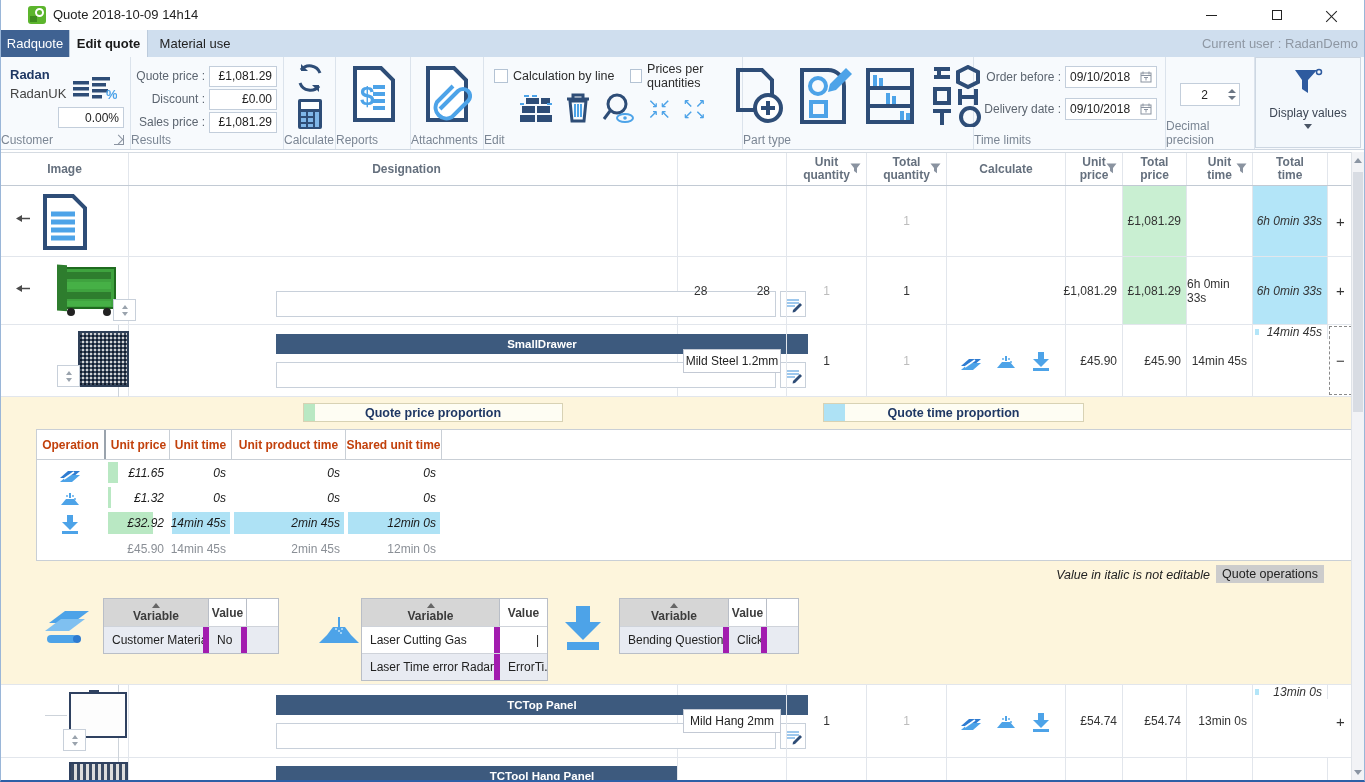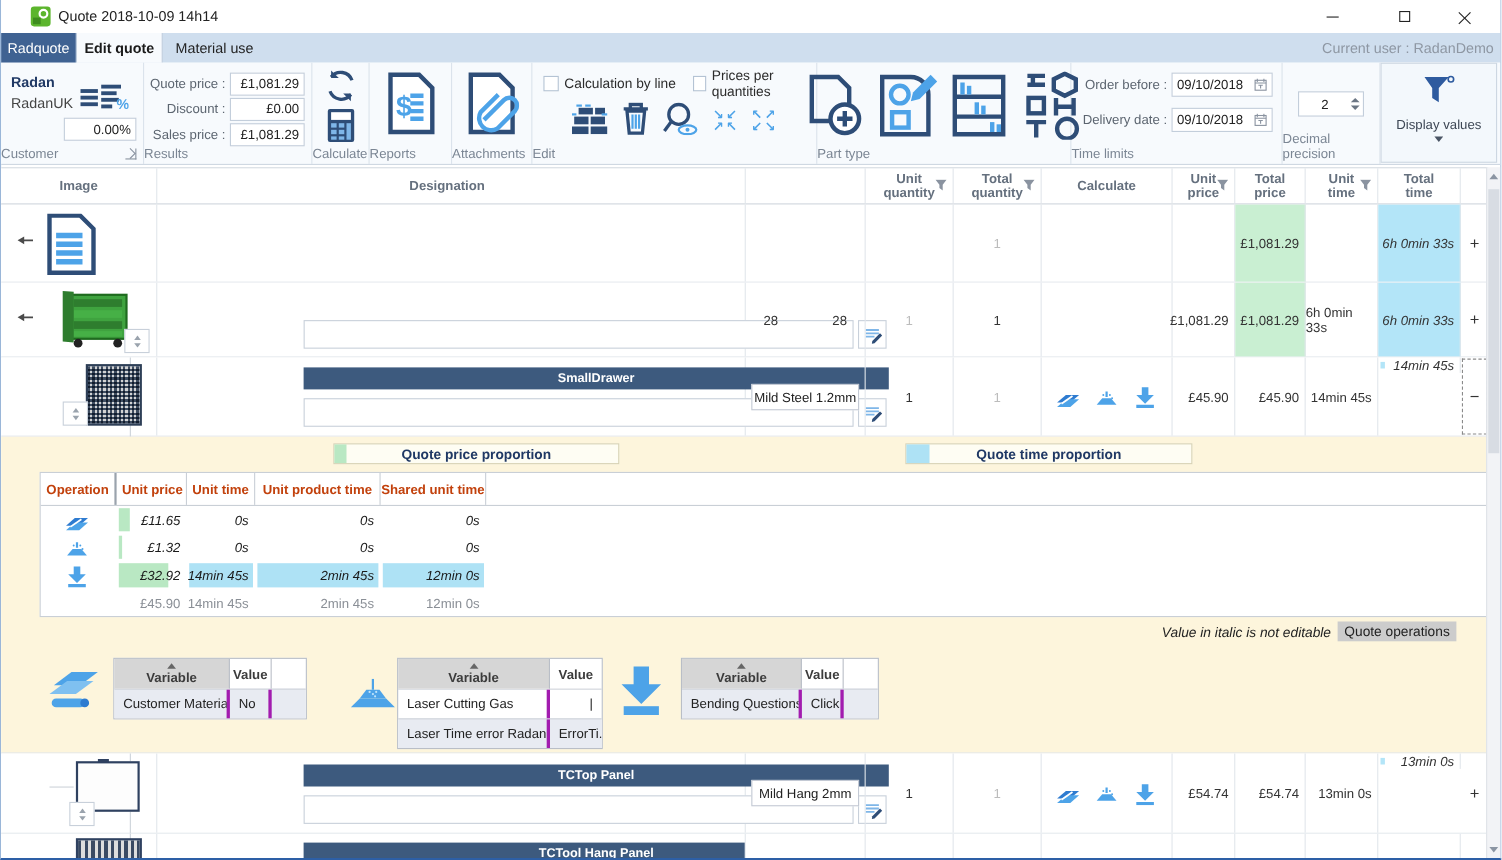--- a/index.html
+++ b/index.html
@@ -74,21 +74,21 @@
   .spin i { width:0; height:0; border-left:4px solid transparent; border-right:4px solid transparent; }
   .spin .up { border-bottom:4px solid #6b7684; } .spin .dn { border-top:4px solid #6b7684; }
 
   #g-display { left:1254px; width:106px; border:1px solid #cdd7e2; height:91px; background:#f3f8fc; }
   #g-display .txt { position:absolute; top:48px; left:0; right:0; text-align:center; color:#3c4654; }
   #g-display .caret { position:absolute; top:66px; left:50%; margin-left:-4px; width:0; height:0; border-left:4px solid transparent; border-right:4px solid transparent; border-top:5px solid #4a5565; }
 
   
   #grid { position:absolute; top:152px; left:0; width:1352px; bottom:0; background:#fff; }
   .c { position:absolute; top:0; bottom:0; border-right:1px solid #e2e6ec; }
-  .col-img{ left:0; width:142px; } .col-des{ left:135px; width:542px; } .col-mat{ left:677px; width:109px; }
+  .col-img{ left:0; width:128px; } .col-des{ left:135px; width:542px; } .col-mat{ left:677px; width:109px; }
   .col-uq{ left:786px; width:80px; } .col-tq{ left:866px; width:80px; } .col-ops{ left:946px; width:119px; }
   .col-up{ left:1065px; width:57px; } .col-tp{ left:1122px; width:64px; } .col-ut{ left:1186px; width:66px; }
   .col-tt{ left:1252px; width:75px; } .col-ex{ left:1327px; width:25px; border-right:none; }
 
   #ghead { position:absolute; top:0; left:0; right:0; height:34px; border-top:1px solid #d5dbe2; border-bottom:1px solid #c2cad4; background:#fff; }
   #ghead .c { display:flex; align-items:center; justify-content:center; text-align:center; font-weight:bold; color:#65707e; line-height:13px; }
   .funn { position:absolute; right:5px; top:50%; margin-top:-6px; }
 
   .grow { position:absolute; left:0; width:1352px; background:#fff; border-bottom:1px solid #e2e6ec; }
   #r1 { top:34px; height:71px; } #r2 { top:105px; height:68px; } #r3 { top:173px; height:72px; }
@@ -147,21 +147,21 @@
 
   #note-italic { position:absolute; top:171px; right:143px; font-style:italic; color:#222; font-size:12.5px; }
   #quote-ops { position:absolute; top:168px; right:29px; background:#cccccc; color:#222; padding:2px 6px; font-size:12.5px; }
 
   .vtable { position:absolute; top:201px; background:#fff; border:1px solid #b9bec7; }
   .vhead { display:flex; height:27px; }
   .vhead .vh { border-right:1px solid #b9bec7; display:flex; flex-direction:column; align-items:center; justify-content:center; font-weight:bold; color:#3c3c3c; }
   .vhead .vh.gray { background:#d6d6d6; }
   .vhead .sort { width:0; height:0; border-left:4px solid transparent; border-right:4px solid transparent; border-bottom:5px solid #666; margin-bottom:1px; }
   .vrow { display:flex; height:27px; border-top:1px solid #cfd3da; }
-  .vrow .vc { display:flex; align-items:center; padding-left:8px; color:#222; border-right:3px solid #a21caf; white-space:nowrap; overflow:hidden; }
+  .vrow .vc { display:flex; align-items:center; padding-left:8px; color:#222; border-right:6px solid #a21caf; white-space:nowrap; overflow:hidden; }
   .vrow.shade { background:#e8ebf2; }
   .varicon { position:absolute; }
 
   
   #vscroll { position:absolute; top:152px; right:0; width:13px; bottom:0; background:#f2f3f6; border-left:1px solid #dfe3e8; }
   #vscroll .sa { position:absolute; left:0; width:12px; height:16px; display:flex; align-items:center; justify-content:center; }
   #vscroll .sa i { width:0; height:0; border-left:4px solid transparent; border-right:4px solid transparent; }
   #vscroll .sa.top { top:0; } #vscroll .sa.top i { border-bottom:5px solid #8b95a3; }
   #vscroll .sa.bot { bottom:0; } #vscroll .sa.bot i { border-top:5px solid #8b95a3; }
   #vscroll .thumb { position:absolute; left:1px; width:10px; top:20px; height:240px; background:#d8dce3; }

